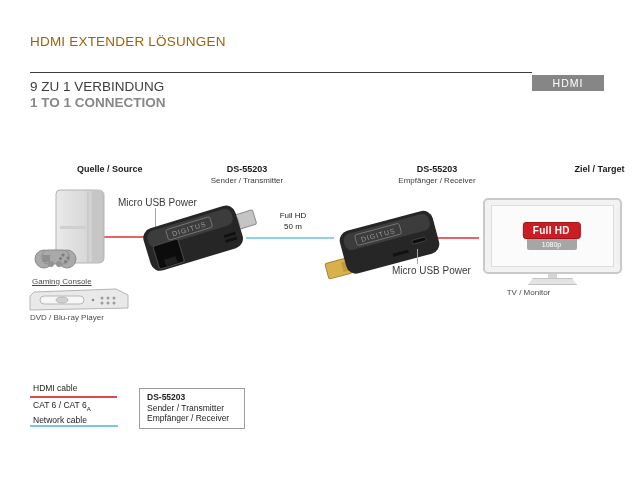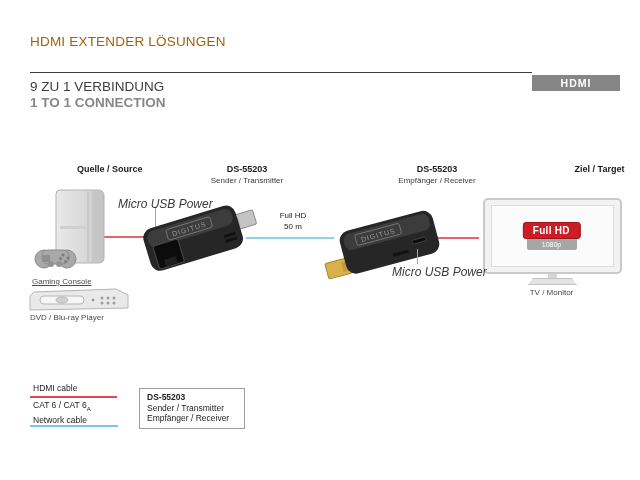--- a/index.html
+++ b/index.html
@@ -4,22 +4,22 @@
 <style>
   * { margin:0; padding:0; box-sizing:border-box; }
   body { background:#fff; font-family:"Liberation Sans", sans-serif; }
   #canvas { position:relative; width:640px; height:480px; background:#ffffff; overflow:hidden; }
   .abs { position:absolute; }
 
   
   .title-de { left:30px; top:34px; font-size:13.5px; color:#a16207; letter-spacing:.2px; }
   .title-en { left:30px; top:50px; font-size:13.5px; font-weight:bold; color:#878787; letter-spacing:.2px; }
   .hline    { left:30px; top:72px; width:502px; height:1px; background:#3d3d3c; }
-  .hdmi-badge { left:532px; top:75px; width:88px; height:16px; background:#868686; color:#fff;
-                font-weight:bold; font-size:10.5px; text-align:center; line-height:16px; letter-spacing:1px; }
+  .hdmi-badge { left:532px; top:75px; width:72px; height:16px; background:#868686; color:#fff;
+                font-weight:normal; font-size:10.5px; text-align:center; line-height:16px; letter-spacing:1px; }
   .section-de { left:30px; top:79px; font-size:13.5px; color:#3d3d3c; }
   .section-en { left:30px; top:95px; font-size:13.5px; font-weight:bold; color:#878787; }
 
   
   .col-head { font-size:9px; font-weight:bold; color:#1a1a1a;margin-left:47px; }
   .src-label { left:30px; top:164px; }
   .tx-head { left:142px; top:164px; width:116px; text-align:center; }
   .rx-head { left:326px; top:164px; width:128px; text-align:center; }
   .tgt-label { left:483px; top:164px; width:139px; text-align:center; }
   .role-line { font-size:8px; font-weight:normal; color:#3a3a3a; margin-top:2px; }
@@ -27,37 +27,37 @@
   
   .cable { height:2px; z-index:1; }
   .cable-red  { background:#e8636c; }
   .cable-blue { background:#8fd2e8; }
   .red1 { left:102px; top:236px; width:48px; }
   .blue1 { left:246px; top:237px; width:88px; }
   .red2 { left:434px; top:237px; width:45px; }
   .link-label { left:260px; top:210px; width:66px; text-align:center; font-size:8px; line-height:11px; color:#222; background:#fff; z-index:2; }
 
   
-  .usb-label { font-size:12px; color:#3a3a3a; z-index:3;font-style:italic; }
+  .usb-label { font-size:10px; color:#3a3a3a; z-index:3; }
   .tx-usb { left:118px; top:197px; }
   .rx-usb { left:392px; top:265px; }
   .tx-callout { left:155px; top:208px; width:30px; height:24px; border-left:1px solid #a8a8a8; border-bottom:1px solid #a8a8a8; z-index:0; }
   .rx-callout { left:417px; top:249px; width:1px; height:15px; border-left:1px solid #a8a8a8; z-index:4; }
 
   
   .dev { z-index:2; }
   .console-svg { left:30px; top:184px; }
   .dvd-svg { left:28px; top:288px; }
   .tx-svg { left:140px; top:184px; }
   .rx-svg { left:320px; top:190px; }
 
   .caption { font-size:8px; color:#4a4a4a; }
   .cap-console { left:32px; top:277px;text-decoration:underline; }
   .cap-dvd { left:30px; top:313px; }
-  .cap-tv { left:482px; top:288px; width:139px; text-align:center; }
+  .cap-tv { left:459px; top:288px; width:139px; text-align:center; }
 
   
   .tv-frame { left:483px; top:198px; width:139px; height:76px; background:#f2f2f2; border:2px solid #c9c9c9; border-radius:5px; z-index:2; }
   .tv-screen { position:absolute; left:6px; top:5px; right:6px; bottom:5px; background:#fbfbfb; border:1px solid #dcdcdc; }
   .badge-red { position:absolute; left:50%; transform:translateX(-52%); top:16px; width:58px; height:17px;
                background:#cb1d24; border:1px solid #9d1419; border-radius:3px; color:#fff; font-weight:bold;
                font-size:10px; text-align:center; line-height:15px; letter-spacing:.3px; }
   .badge-gray { position:absolute; left:50%; transform:translateX(-52%); top:33px; width:50px; height:11px;
                 background:#a6a6a6; color:#fff; font-size:7px; text-align:center; line-height:11px; border-radius:0 0 2px 2px; }
   .tv-neck { left:548px; top:274px; width:9px; height:4px; background:#d6d6d6; z-index:2; }

